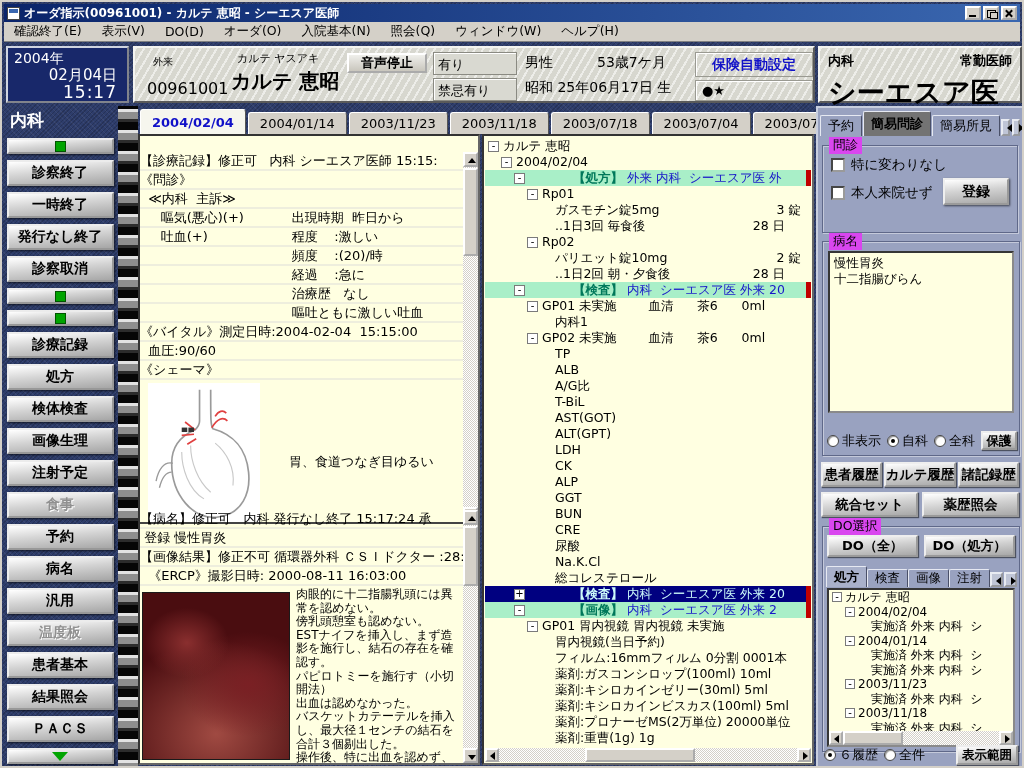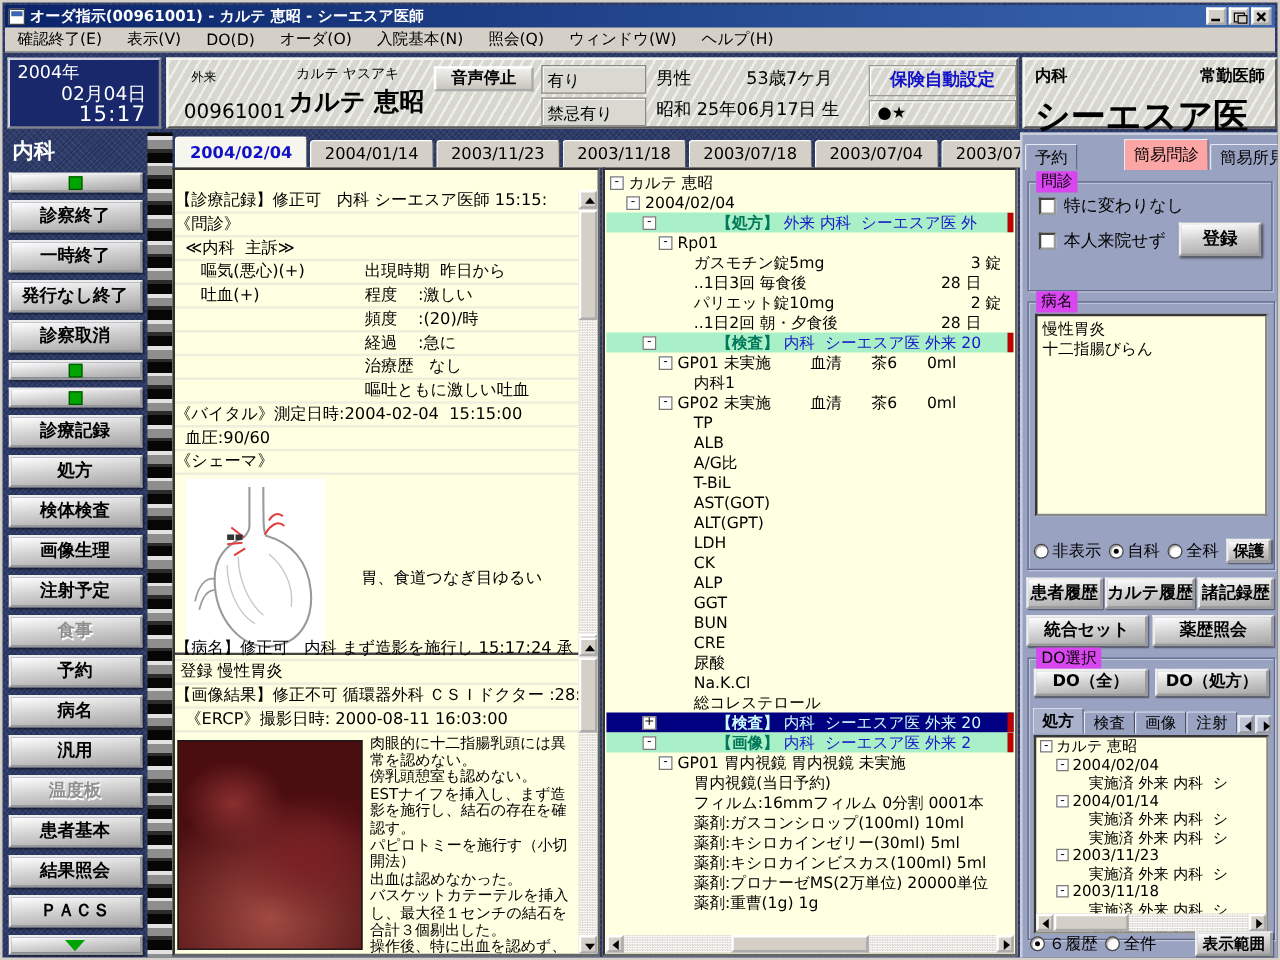--- a/index.html
+++ b/index.html
@@ -131,21 +131,21 @@
   .hl-sel .exp-plus { color:#000; }
   .hl-green::after,.hl-sel::after { content:""; position:absolute; right:0; top:0; bottom:0; width:5px; background:#c00000; }
   .trt { margin-left:auto; padding-right:10px; }
 
   
   .rpanel { position:absolute; left:814px; top:104px; width:208px; height:664px; background:#99a2c0;
             border:2px outset #c8cede; }
   .rtabs { position:absolute; left:2px; top:2px; right:2px; height:26px; display:flex; align-items:flex-end; gap:1px; }
   .rtab { height:21px; padding:0 7px; background:#99a2c0; border:1px solid #e6e9f2; border-right-color:#4a5068; border-bottom:none;
           border-radius:2px 2px 0 0; font-size:13px; display:flex; align-items:center; white-space:pre; }
-  .rtab.active { height:25px; background:#fca5a5; font-weight:normal;margin-left:36px; }
+  .rtab.active { height:25px; background:#737373; font-weight:bold; }
   .tarr { width:16px; height:17px; background:#bfc5d6; border:2px outset #e8ebf2; position:relative; margin-left:1px; }
   .tarr.lf::after { content:""; position:absolute; left:4px; top:3px; border-top:4px solid transparent; border-bottom:4px solid transparent; border-right:5px solid #000; }
   .tarr.rt::after { content:""; position:absolute; left:5px; top:3px; border-top:4px solid transparent; border-bottom:4px solid transparent; border-left:5px solid #000; }
   .grp { position:absolute; border:1px solid #5f6889; box-shadow:1px 1px 0 #c4c9da, inset 1px 1px 0 #c4c9da; }
   .glabel { position:absolute; top:-9px; left:6px; background:#d946ef; padding:0 4px; font-size:12.5px; white-space:pre; }
   .grp-monshin { left:4px; top:37px; width:196px; height:88px; }
   .cbrow { display:flex; align-items:center; gap:6px; margin:10px 0 0 8px; font-size:13.5px; white-space:pre; }
   .cb { width:14px; height:14px; background:#fff; border:2px inset #9a9a9a; flex:none; }
   .regbtn { position:absolute; right:8px; top:32px; width:66px; height:27px;
             background:linear-gradient(175deg,#fff,#d2d2d2 45%,#a8a8a8); border:2px outset #eee;
@@ -412,21 +412,21 @@
         </div>
       </div>
       <div class="vsb">
         <span class="sbb up" style="top:0;"></span>
         <span class="vthumb" style="top:16px; height:88px;"></span>
         <span class="sbb dn" style="bottom:0;"></span>
       </div>
     </div>
     <div class="result">
       <div class="rowsarea">
-        <div class="prow"><span class="rc1" style="width:100%">【病名】修正可   内科 まず造影を施行し 15:17:24 承</span></div>
+        <div class="prow"><span class="rc1" style="width:100%">【病名】修正可   内科 発行なし終了 15:17:24 承</span></div>
         <div class="prow"><span class="rc1" style="width:100%"> 登録 慢性胃炎</span></div>
         <div class="prow"><span class="rc1" style="width:100%">【画像結果】修正不可 循環器外科 ＣＳＩドクター :28:1</span></div>
         <div class="prow"><span class="rc1" style="width:100%">  《ERCP》撮影日時: 2000-08-11 16:03:00</span></div>
         <div class="resbody">
           <div class="endoimg"></div>
           <div class="findings">肉眼的に十二指腸乳頭には異常を認めない。
 傍乳頭憩室も認めない。
 ESTナイフを挿入し、まず造影を施行し、結石の存在を確認す。
 パピロトミーを施行す（小切開法）
 出血は認めなかった。
@@ -486,20 +486,27 @@
         </div>
 
         <div class="trow">
           <span class="tind ind4"></span>
           <span class="texp exp-none"></span>
           <span class="ttag"></span>
           <span class="tlab">..1日3回 毎食後</span>
           <span class="trt">28 日    </span>
         </div>
 
+        <div class="trow">
+          <span class="tind ind3"></span>
+          <span class="texp exp-minus"></span>
+          <span class="ttag"></span>
+          <span class="tlab">Rp02</span>
+          <span class="trt"></span>
+        </div>
 
         <div class="trow">
           <span class="tind ind4"></span>
           <span class="texp exp-none"></span>
           <span class="ttag"></span>
           <span class="tlab">パリエット錠10mg</span>
           <span class="trt">2 錠</span>
         </div>
 
         <div class="trow">

